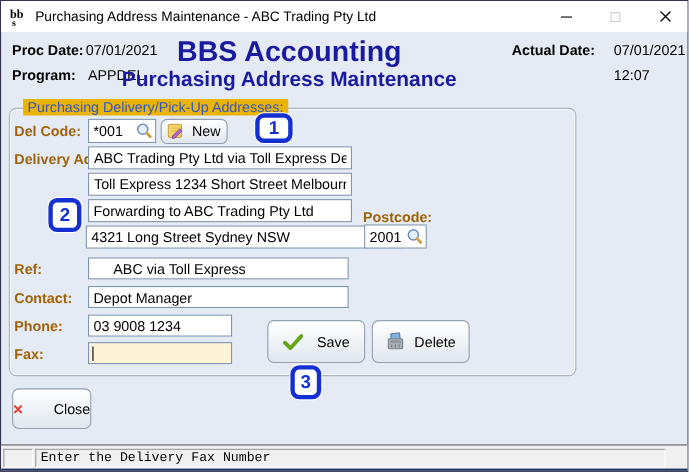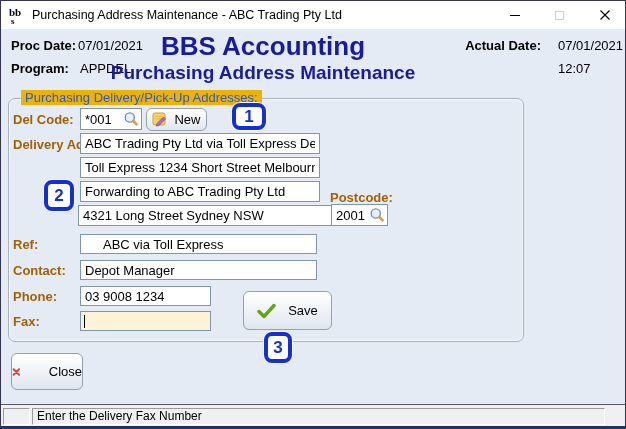--- a/index.html
+++ b/index.html
@@ -97,21 +97,21 @@
   
   .statusbar {
     position: absolute; left: 0; top: 403px; width: 100%; height: 22px;
     background: #f0f0f0; border-top: 1px solid #5a5a5a;
   }
   .status-cell {
     position: absolute; top: 3px; height: 17px;
     border: 1px solid; border-color: #9b9b9b #ffffff #ffffff #9b9b9b; background: #f0f0f0;
   }
   .status-grip { left: 2px; width: 27px; }
-  .status-msg-cell { left: 31px; width: 573px; font-size: 12px; line-height: 15px; padding-left: 4px; color: #000; white-space: nowrap; overflow: hidden; }
+  .status-msg-cell { left: 31px; width: 573px; font-size: 12px; line-height: 15px; padding-left: 4px; color: #000; white-space: nowrap; overflow: hidden; font-family: Liberation Mono, monospace; }
 
   .taskbar-strip { position: absolute; left: 0; top: 425px; width: 100%; height: 4px; background: #243060; }
 
   .delivery-label { width: 64px; line-height: 19px; }
 </style>
 </head>
 <body>
 
 <div class="window">
 
@@ -207,20 +207,31 @@
     <span class="caret"></span>
     <span></span>
   </div>
 
   <button class="btn btn-save">
     <svg width="19" height="16" viewBox="0 0 19 16">
       <path d="M2 8.5 L7 13.5 L17 2.5" fill="none" stroke="#63a512" stroke-width="3.4" stroke-linecap="round" stroke-linejoin="round"></path>
     </svg>
     <span>Save</span>
   </button>
+  <button class="btn btn-delete">
+    <svg width="17" height="17" viewBox="0 0 17 17">
+      <rect x="4.5" y="1" width="8" height="6" rx="0.5" fill="#7fb2e0" stroke="#4f7cab" transform="rotate(-6 8.5 4)"></rect>
+      <rect x="2" y="6" width="13" height="9" rx="1.2" fill="#aab0b8" stroke="#7c828a"></rect>
+      <rect x="3.5" y="7.5" width="10" height="2" fill="#8c929a"></rect>
+      <line x1="5" y1="11" x2="5" y2="14" stroke="#7c828a" stroke-width="1"></line>
+      <line x1="8.5" y1="11" x2="8.5" y2="14" stroke="#7c828a" stroke-width="1"></line>
+      <line x1="12" y1="11" x2="12" y2="14" stroke="#7c828a" stroke-width="1"></line>
+    </svg>
+    <span>Delete</span>
+  </button>
   <div class="badge badge-3">
       <span>3</span>
     </div>
 
   <button class="btn btn-close">
     <svg width="16" height="16" viewBox="0 0 16 16">
       <path d="M3 3 L13 13 M13 3 L3 13" stroke="#e04438" stroke-width="3.6" stroke-linecap="round"></path>
     </svg>
     <span>Close</span>
   </button>

